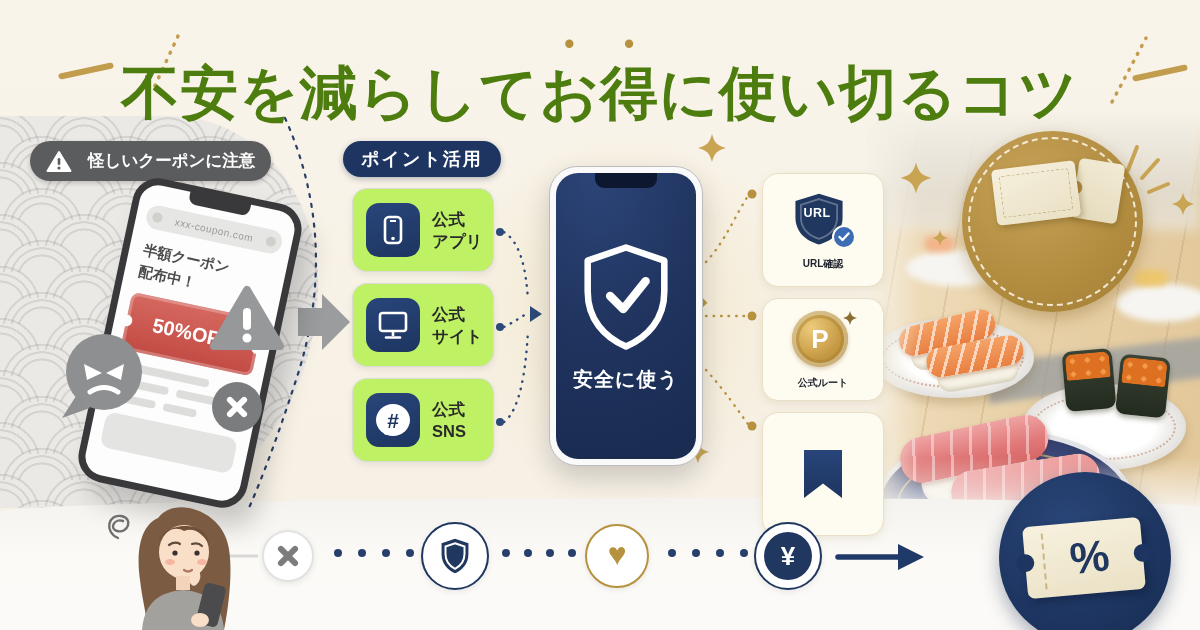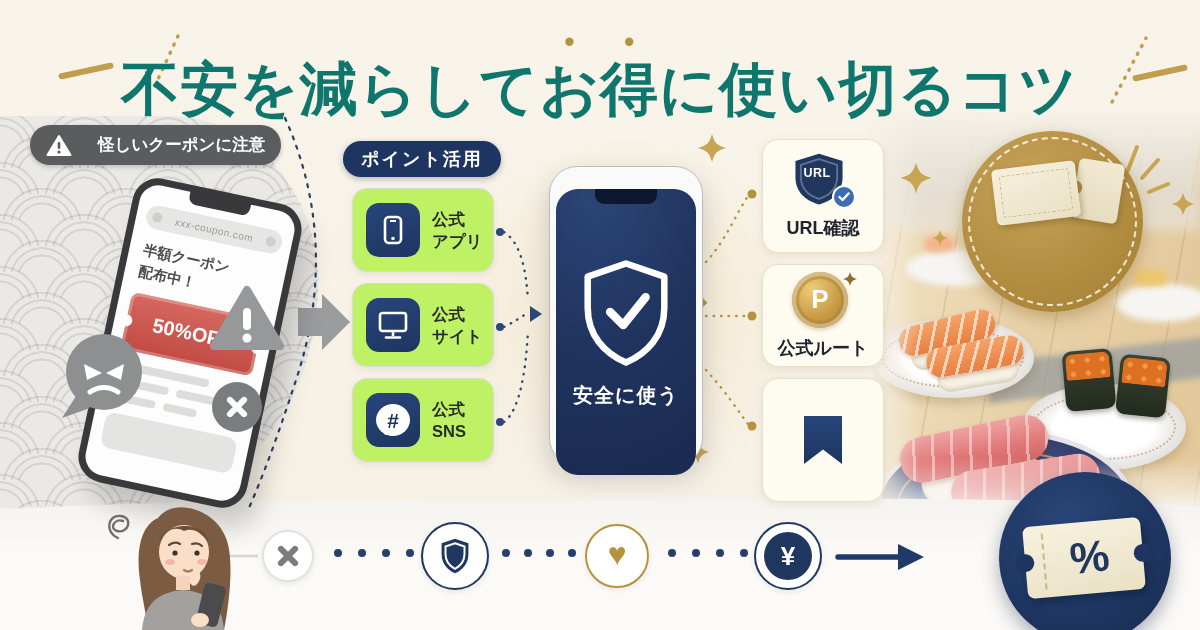--- a/index.html
+++ b/index.html
@@ -6,42 +6,42 @@
   body{
     width:1200px;height:630px;position:relative;overflow:hidden;
     font-family:"Liberation Sans","DejaVu Sans",sans-serif;
     background:linear-gradient(180deg,#f9f4ea 0%,#f7f1e6 55%,#f5efe4 100%);
   }
   .abs{position:absolute;}
 
   
   .title{
     left:0;right:0;top:28px;text-align:center;z-index:6;
-    font-family:Liberation Mono, monospace;
-    font-weight:bold;font-size:58px;letter-spacing:1px;color:#0f766e;white-space:nowrap;
+    font-family:Liberation Sans, sans-serif;
+    font-weight:bold;font-size:58px;letter-spacing:1px;color:#4d7c0f;white-space:nowrap;
   }
   .emph{
     -webkit-text-emphasis:dot #b6923f;text-emphasis:dot #b6923f;
     -webkit-text-emphasis-position:over right;text-emphasis-position:over right;
   }
 
   
   .gray-zone{
     left:0;top:116px;width:318px;height:392px;z-index:1;
     background-color:#ebe9e6;
     background-image:
       radial-gradient(42px 42px at 50% 115%, transparent 55%, rgba(130,128,124,.20) 56% 60%, transparent 61% 72%, rgba(130,128,124,.20) 73% 77%, transparent 78% 90%, rgba(130,128,124,.20) 91% 95%, transparent 96%),
       radial-gradient(42px 42px at 50% 115%, transparent 55%, rgba(130,128,124,.20) 56% 60%, transparent 61% 72%, rgba(130,128,124,.20) 73% 77%, transparent 78% 90%, rgba(130,128,124,.20) 91% 95%, transparent 96%);
     background-size:84px 52px;background-position:0 0,42px 26px;
     border-radius:0 150px 190px 0 / 0 170px 230px 0;
   }
   .warn-badge{
-    left:30px;top:125px;height:40px;padding:0 16px;z-index:4;
+    left:30px;top:141px;height:40px;padding:0 16px;z-index:4;
     background:#5b5c5e;border-radius:20px;color:#fff;font-size:16.5px;font-weight:bold;
-    display:inline-flex;align-items:center;gap:26px;box-shadow:0 2px 5px rgba(0,0,0,.2);white-space:nowrap;
+    display:inline-flex;align-items:center;gap:16px;box-shadow:0 2px 5px rgba(0,0,0,.2);white-space:nowrap;
   }
   .sus-phone{
     left:104px;top:188px;width:158px;height:296px;z-index:4;
     transform:rotate(12deg);background:#fdfdfd;border:7px solid #39393b;border-radius:26px;
     box-shadow:14px 18px 26px rgba(0,0,0,.18);
   }
   .sus-notch{left:50%;top:-1px;transform:translateX(-50%);width:62px;height:13px;background:#39393b;border-radius:0 0 8px 8px;}
   .url-bar{
     position:relative;margin:20px 10px 0;height:24px;background:#e6e6e4;border-radius:12px;
     color:#9b9b98;font-size:10px;display:flex;align-items:center;justify-content:center;letter-spacing:.5px;
@@ -93,33 +93,33 @@
   .glow{left:452px;top:132px;width:348px;height:368px;border-radius:50%;z-index:2;
     background:radial-gradient(closest-side,#f4e9d2 0%,#f5edda 58%,rgba(245,237,218,0) 100%);}
   .safe-phone{
     left:549px;top:166px;width:154px;height:300px;z-index:4;box-sizing:border-box;
     background:#fafafa;border:1px solid #bcbcbc;border-radius:28px;padding:6px;
     box-shadow:0 12px 26px rgba(40,40,60,.20);
   }
   .screen{
     width:100%;height:100%;border-radius:22px;position:relative;overflow:hidden;
     background:radial-gradient(140% 100% at 30% 0%,#2c4578 0%,#20345f 55%,#1a2c52 100%);
-    display:flex;flex-direction:column;align-items:center;justify-content:center;margin-top:16px;
+    display:flex;flex-direction:column;align-items:center;justify-content:center;
   }
   .notch{position:absolute;top:0;left:50%;transform:translateX(-50%);width:62px;height:15px;background:#0d1830;border-radius:0 0 9px 9px;}
   .safe-caption{margin-top:12px;color:#fff;font-size:20px;font-weight:bold;letter-spacing:1px;}
 
   
   .tip{
     left:762px;width:122px;z-index:4;box-sizing:border-box;
     background:#fefbf1;border:1px solid #eadfc4;border-radius:16px;box-shadow:0 3px 8px rgba(150,120,60,.13);
-    display:flex;flex-direction:column;align-items:center;justify-content:center;gap:8px;
+    display:flex;flex-direction:column;align-items:center;justify-content:center;gap:8px;margin-top:34px;
   }
   .tip1{top:139px;height:114px;} .tip2{top:264px;height:103px;position:absolute;} .tip3{top:378px;height:124px;gap:6px;}
-  .tip-label{font-size:18px;font-weight:bold;color:#20242e;text-align:center;line-height:1.3;}
+  .tip-label{font-size:10px;font-weight:bold;color:#20242e;text-align:center;line-height:1.3;}
   .tip-label span{display:block;}
   .urlshield{position:relative;width:66px;height:58px;}
   .url-label{position:absolute;top:15px;left:0;right:12px;text-align:center;color:#fff;font-size:12.5px;font-weight:bold;letter-spacing:.5px;}
   .check-badge{position:absolute;right:0;bottom:0;width:24px;height:24px;border-radius:50%;background:#3c6cb4;border:2.5px solid #fefbf1;
     display:flex;align-items:center;justify-content:center;box-sizing:border-box;}
   .coin-wrap{position:relative;width:70px;height:58px;}
   .coin{position:absolute;left:4px;top:1px;width:56px;height:56px;border-radius:50%;
     background:radial-gradient(circle at 35% 30%,#edcb7c,#c79b45 55%,#a87e2e);
     box-shadow:inset 0 0 0 4px rgba(255,255,255,.35),inset 0 0 0 7px rgba(170,130,50,.5),0 2px 4px rgba(140,105,40,.3);
     display:flex;align-items:center;justify-content:center;color:#fff;font-size:26px;font-weight:bold;}

